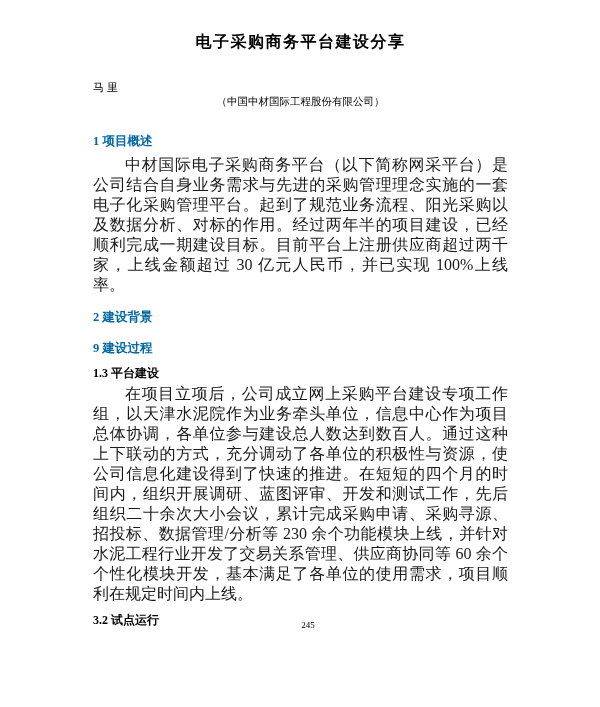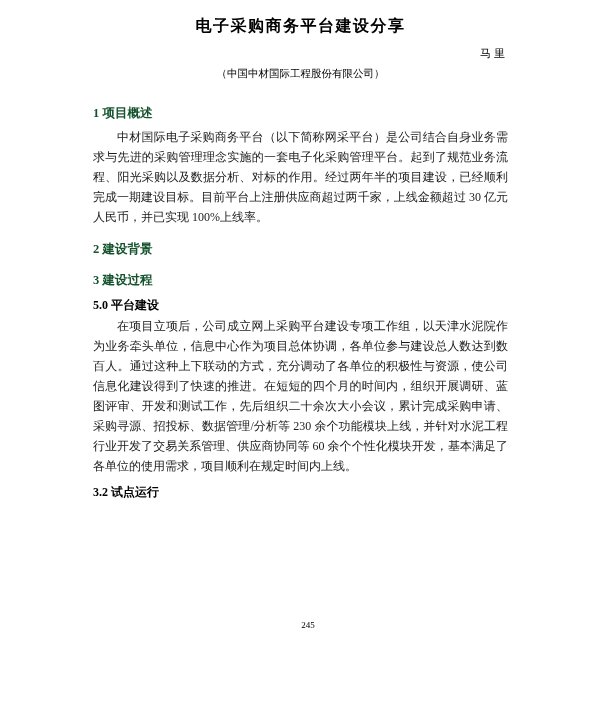--- a/index.html
+++ b/index.html
@@ -7,65 +7,65 @@
   body {
     width: 600px;
     font-family: "Liberation Serif", "DejaVu Serif", serif;
   }
   .page {
     position: relative;
     width: 600px;
     height: 643px;
     background: #ffffff;
     color: #111111;
-    padding: 8px 92px 0 93px;
+    padding: 24px 92px 0 93px;
     overflow: hidden;
   }
   .doc-title {
     text-align: center;
     font-size: 16px;
     font-weight: bold;
     letter-spacing: 1.5px;
     margin-top: 8px;
     color: #000000;
   }
   .doc-author {
-    text-align: right;
+    text-align: left;
     font-size: 11px;
     letter-spacing: 3px;
-    margin-top: 9px;
+    margin-top: 27px;
     color: #000000;
     font-family: Liberation Serif, serif;
   }
   .doc-affiliation {
     text-align: center;
     font-size: 10.5px;
-    margin-top: 6px;
+    margin-top: 0;
     color: #000000;
     font-family: Liberation Serif, serif;
   }
   .sec-heading {
     font-size: 12.5px;
     font-weight: bold;
     line-height: 17px;
     margin: 14px 0 5px 0;
-    color: #14532d;
+    color: #0369a1;
   }
   .sec-heading.first {
     margin-top: 24px;
   }
   .sub-heading {
     font-size: 12px;
     font-weight: bold;
     line-height: 16px;
     margin: 8px 0 3px 0;
     color: #000000;
   }
   .body-para {
-    font-size: 12px;
+    font-size: 16px;
     line-height: 20px;
     text-align: justify;
     text-indent: 2em;
     color: #1a1a1a;
   }
   .page-number {
     position: absolute;
     bottom: 13px;
     left: 8px;
     width: 100%;
@@ -85,23 +85,23 @@
 
   <div class="doc-affiliation">（中国中材国际工程股份有限公司）</div>
 
   <div class="sec-heading first">1 项目概述</div>
 
   <p class="body-para">中材国际电子采购商务平台（以下简称网采平台）是公司结合自身业务需求与先进的采购管理理念实施的一套电子化采购管理平台。起到了规范业务流程、阳光采购以及数据分析、对标的作用。经过两年半的项目建设，已经顺利完成一期建设目标。目前平台上注册供应商超过两千家，上线金额超过 30 亿元人民币，并已实现 100%上线率。</p>
 
   <div class="sec-heading">2 建设背景</div>
 
 
-  <div class="sec-heading">3 建设过程</div>
+  <div class="sec-heading">9 建设过程</div>
 
-  <div class="sub-heading">5.0 平台建设</div>
+  <div class="sub-heading">1.3 平台建设</div>
 
   <p class="body-para">在项目立项后，公司成立网上采购平台建设专项工作组，以天津水泥院作为业务牵头单位，信息中心作为项目总体协调，各单位参与建设总人数达到数百人。通过这种上下联动的方式，充分调动了各单位的积极性与资源，使公司信息化建设得到了快速的推进。在短短的四个月的时间内，组织开展调研、蓝图评审、开发和测试工作，先后组织二十余次大小会议，累计完成采购申请、采购寻源、招投标、数据管理/分析等 230 余个功能模块上线，并针对水泥工程行业开发了交易关系管理、供应商协同等 60 余个个性化模块开发，基本满足了各单位的使用需求，项目顺利在规定时间内上线。</p>
 
   <div class="sub-heading">3.2 试点运行</div>
 
 
   <div class="page-number">245</div>
 
 </div>
 

